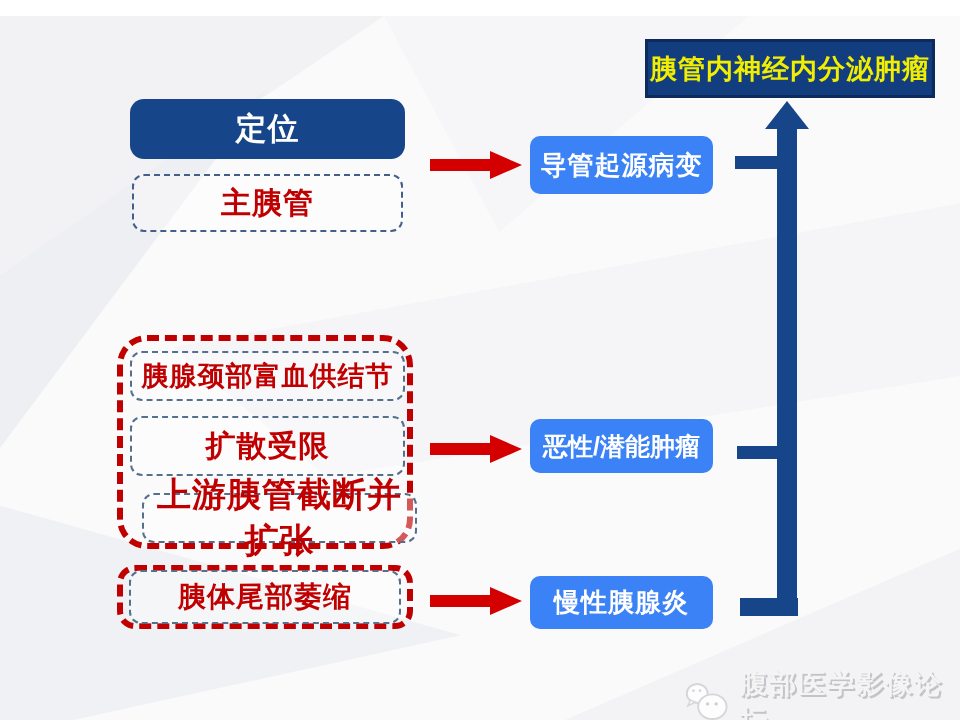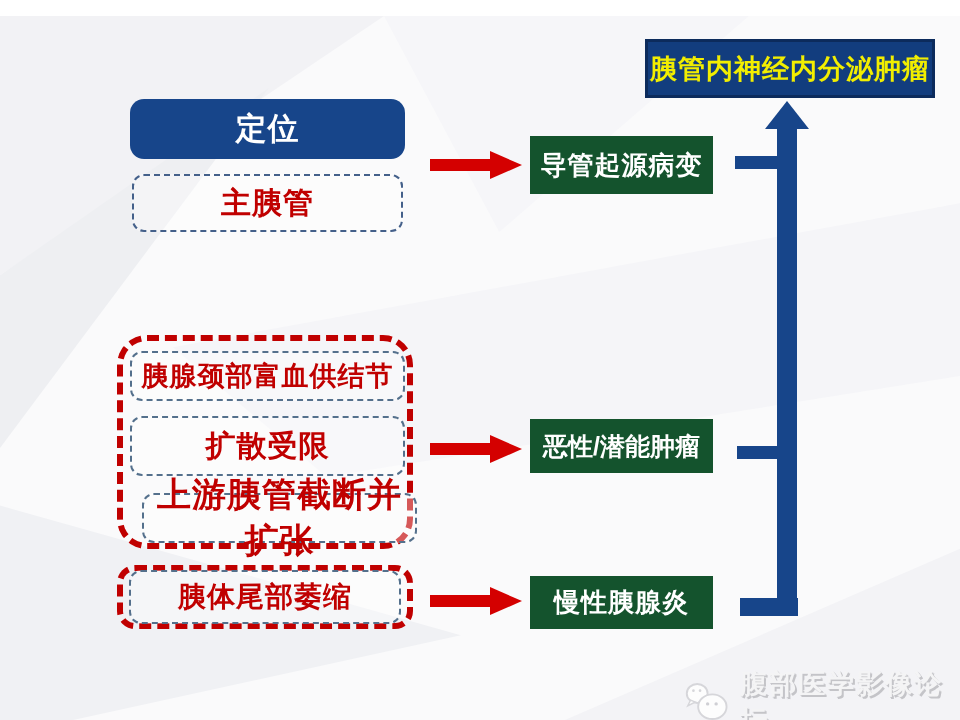--- a/index.html
+++ b/index.html
@@ -54,21 +54,21 @@
   .red-arrow{position:absolute;width:92px;height:28px;}
   .red-arrow .shaft{position:absolute;left:0;top:8px;width:62px;height:12px;background:#d40000;}
   .red-arrow .head{position:absolute;left:60px;top:0;width:0;height:0;
     border-top:14px solid transparent;border-bottom:14px solid transparent;
     border-left:32px solid #d40000;}
   .a1{left:430px;top:135px;}
   .a2{left:430px;top:419px;}
   .a3{left:430px;top:571px;}
 
   
-  .navy-flat{background:#14532d;color:#fff;border-radius:0;}
+  .navy-flat{background:#3b82f6;color:#fff;border-radius:10px;}
   .r0{left:530px;top:120px;width:183px;height:58px;font-size:26px;}
   .r1{left:530px;top:403px;width:183px;height:54px;font-size:25px;letter-spacing:0;justify-content:center;}
   .r2{left:530px;top:560px;width:183px;height:53px;font-size:26px;}
 
   
   .navy-bar{position:absolute;background:#17458a;}
   .vline{left:777px;top:112px;width:20px;height:488px;}
   .vhead{position:absolute;left:765px;top:85px;width:0;height:0;
     border-left:22px solid transparent;border-right:22px solid transparent;
     border-bottom:28px solid #17458a;background:transparent;}

